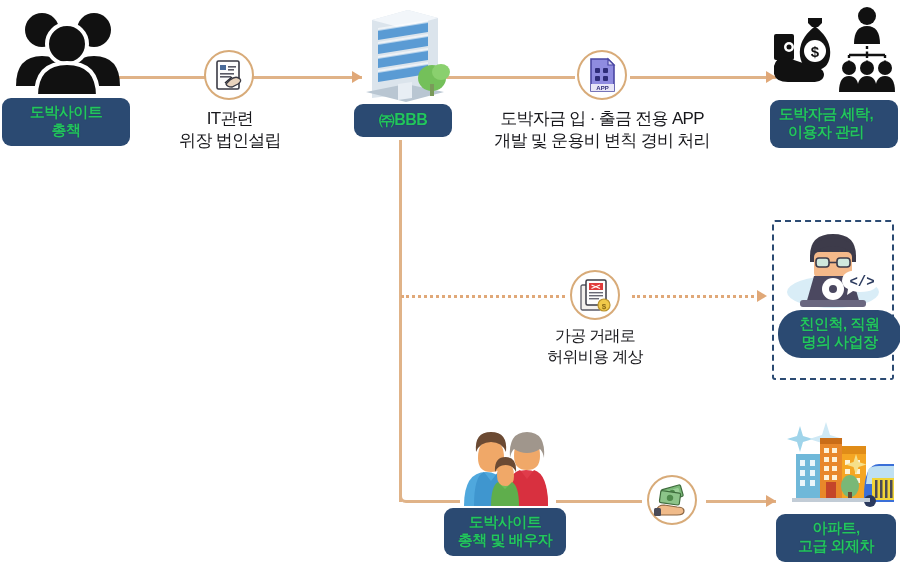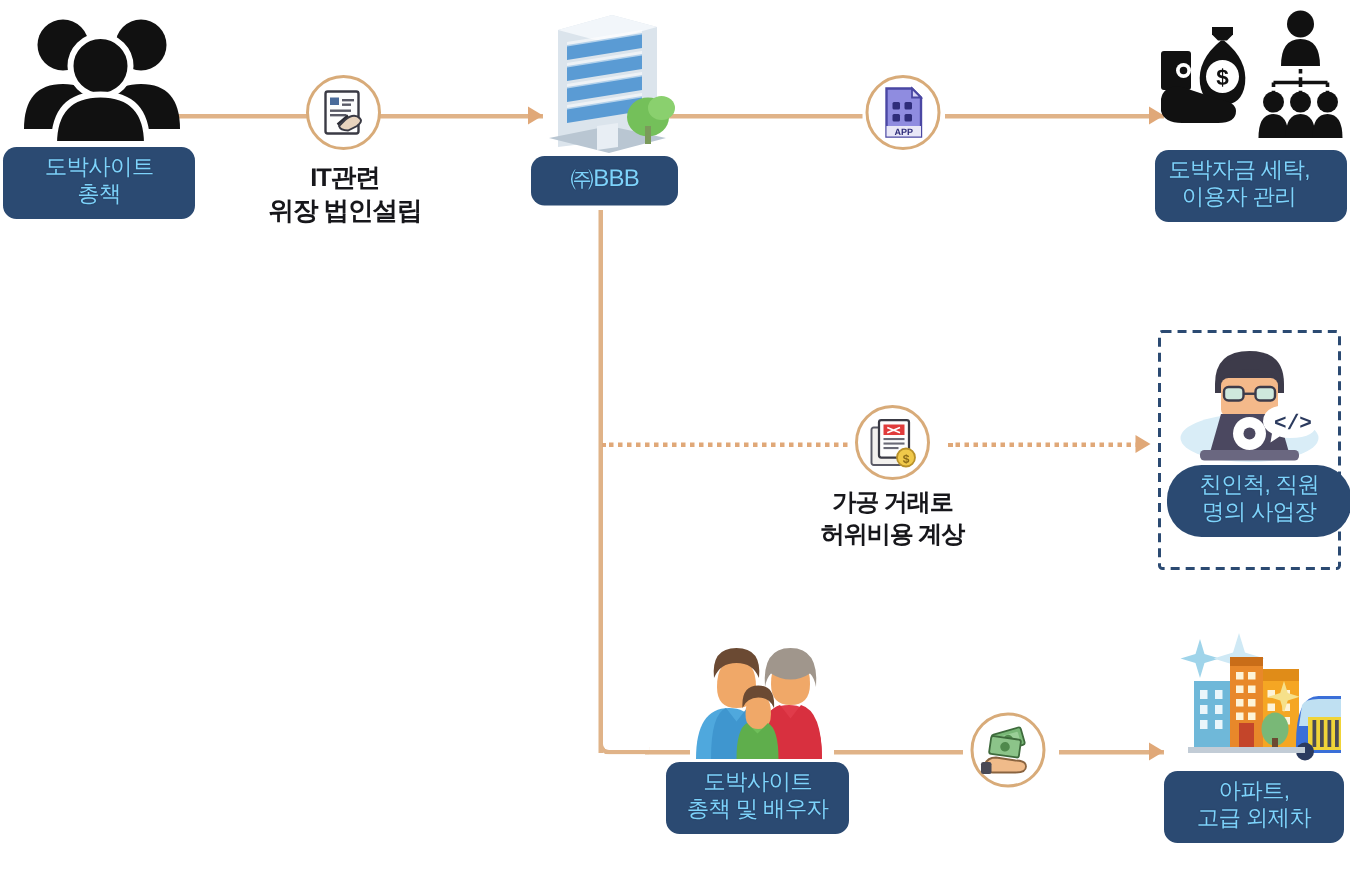--- a/index.html
+++ b/index.html
@@ -13,38 +13,38 @@
   #diagram {
     position: relative;
     width: 900px;
     height: 579px;
   }
   .node { position: absolute; text-align: center; }
 
   
   .pill {
     background: #2b4a72;
-    color: #7dd3fc;
+    color: #22c55e;
     border-radius: 9px;
-    font-weight: normal;
+    font-weight: bold;
     line-height: 1.22;
     padding: 5px 12px 6px 12px;
     display: inline-block;
     white-space: nowrap;
     letter-spacing: -0.5px;
     text-shadow: 0 0 1px rgba(0,0,0,.35);
   }
   .pill.sm { font-size: 15px; }
   .pill.md { font-size: 16px; }
 
   
   .edge-label {
     position: absolute;
     text-align: center;
-    font-weight: bold;
+    font-weight: normal;
     color: #17171b;
     line-height: 1.3;
     letter-spacing: -0.7px;
     white-space: nowrap;
   }
   .edge-label.big { font-size: 17px; }
   .edge-label.mid { font-size: 16px; }
 
   
   .medallion {
@@ -191,21 +191,22 @@
       <path d="M22 2 V8 H28 Z" fill="#d6d4f5" stroke="#4a47a3" stroke-width="1.2"></path>
       <rect x="9" y="11" width="5" height="5" rx="1" fill="#2f2d7a"></rect>
       <rect x="17" y="11" width="5" height="5" rx="1" fill="#2f2d7a"></rect>
       <rect x="9" y="19" width="5" height="5" rx="1" fill="#2f2d7a"></rect>
       <rect x="17" y="19" width="5" height="5" rx="1" fill="#2f2d7a"></rect>
       <rect x="5" y="27" width="23" height="7" fill="#e8e7f7"></rect>
       <text x="16.5" y="32.8" font-size="6" font-weight="bold" fill="#2f2d7a" text-anchor="middle" font-family="Liberation Sans, sans-serif">APP</text>
     </svg>
   </div>
   <div class="edge-label big" style="left:462px; top:108px; width:280px;">
-    <br>
+    <span>도박자금 입 · 출금 전용 APP</span><br>
+    <span>개발 및 운용비 변칙 경비 처리</span>
   </div>
 
   <div class="node" style="left:770px; top:4px; width:128px;">
     <svg class="icon-art" width="126" height="92" viewBox="0 0 126 92" style="left:2px; top:0;">
       <rect x="2" y="30" width="20" height="26" rx="2" fill="#111"></rect>
       <circle cx="17" cy="43" r="5" fill="#fff"></circle>
       <circle cx="17" cy="43" r="2.5" fill="#111"></circle>
       <path d="M36 14 h14 v5 l-4 4 h-6 l-4 -4 z" fill="#111"></path>
       <path d="M42 23 Q26 36 28 52 Q30 66 43 66 Q56 66 58 52 Q60 36 44 23 Z" fill="#111"></path>
       <circle cx="43" cy="47" r="11" fill="#fff"></circle>

